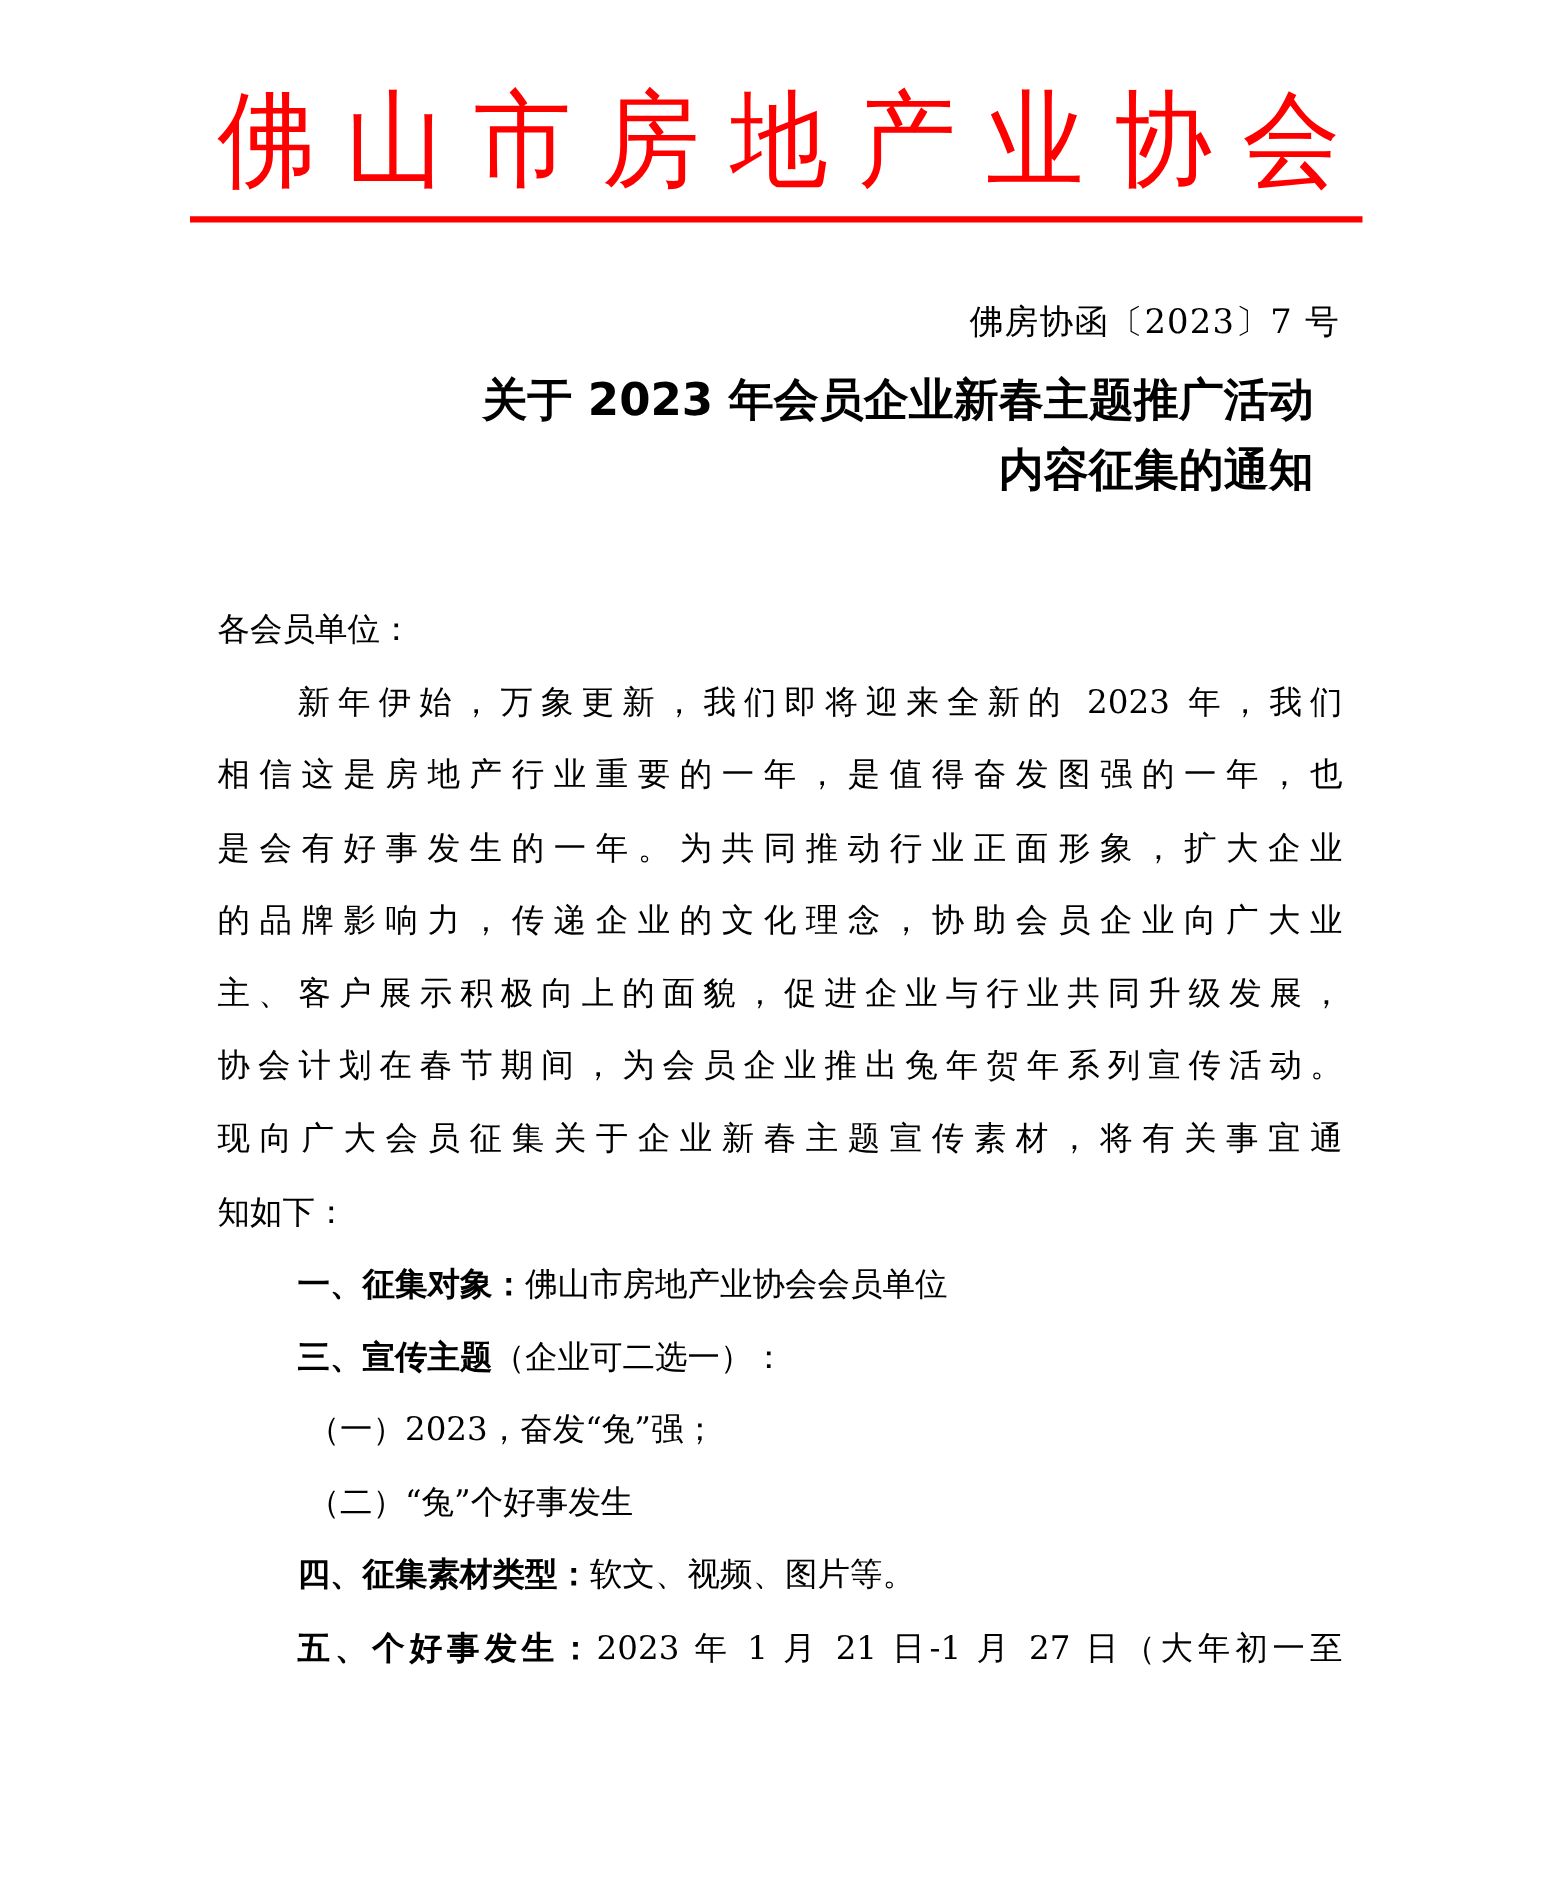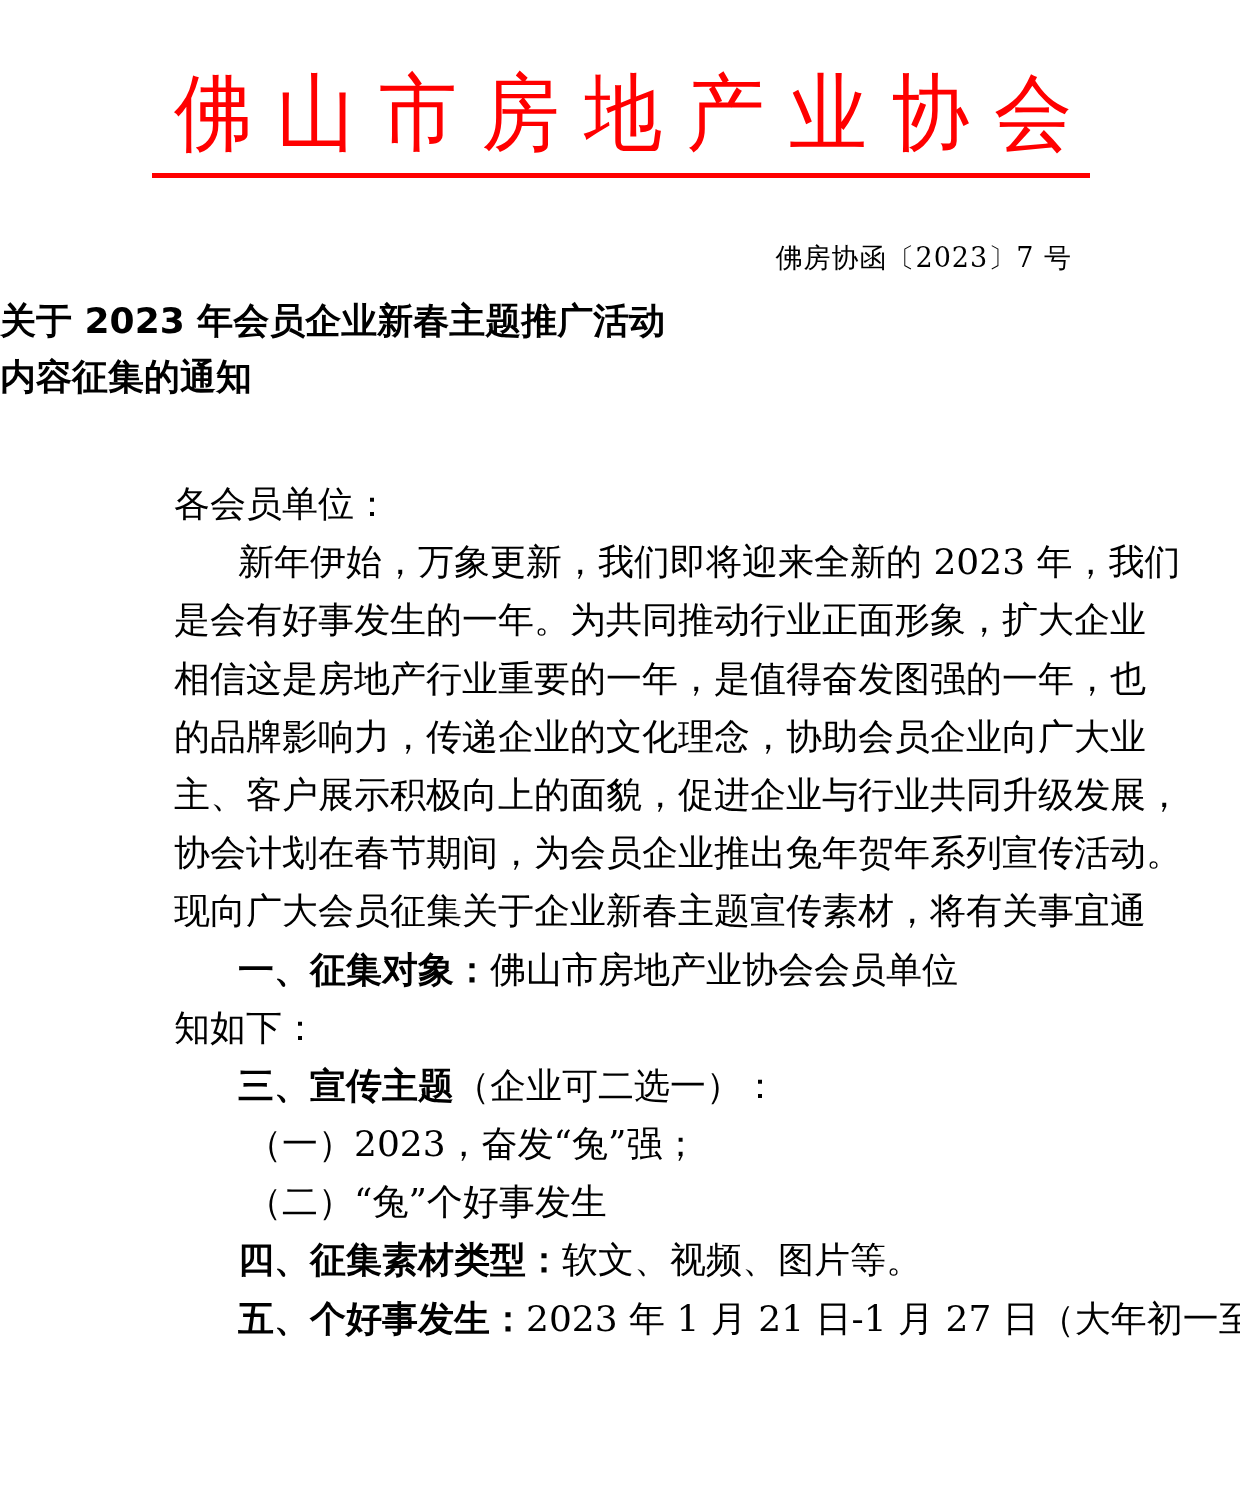--- a/index.html
+++ b/index.html
@@ -49,33 +49,33 @@
       top: 214px;
       font-size: 27px;
       line-height: 40px;
       letter-spacing: 1px;
       margin-top: 24px;
     }
     .title {
       position: absolute;
       left: 0;
       width: 1051px;
-      text-align: left;
+      text-align: right;
       font-family: "DejaVu Sans", "Liberation Sans", sans-serif;
       font-weight: bold;
       font-size: 36px;
       line-height: 56px;
       top: 293px;
     }
     .title div { white-space: nowrap; }
     .body-text {
       position: absolute;
       left: 174px;
       width: 900px;
-      font-size: 36px;
+      font-size: 26px;
       line-height: 58px;
       top: 475px;
     }
     .line {
       white-space: nowrap;
       height: 58.2px;
       text-align: justify;
       text-align-last: justify;
     }
     .line.last { text-align-last: left; }
@@ -107,31 +107,31 @@
 
 <div class="title">
   <div>关于 2023 年会员企业新春主题推广活动</div>
   <div>内容征集的通知</div>
 </div>
 
 <div class="body-text">
   <div class="line last">各会员单位：</div>
 
   <div class="line indent">新年伊始，万象更新，我们即将迎来全新的 2023 年，我们</div>
+  <div class="line">相信这是房地产行业重要的一年，是值得奋发图强的一年，也</div>
   <div class="line">是会有好事发生的一年。为共同推动行业正面形象，扩大企业</div>
-  <div class="line">相信这是房地产行业重要的一年，是值得奋发图强的一年，也</div>
   <div class="line">的品牌影响力，传递企业的文化理念，协助会员企业向广大业</div>
   <div class="line">主、客户展示积极向上的面貌，促进企业与行业共同升级发展，</div>
   <div class="line">协会计划在春节期间，为会员企业推出兔年贺年系列宣传活动。</div>
   <div class="line">现向广大会员征集关于企业新春主题宣传素材，将有关事宜通</div>
+  <div class="line last">知如下：</div>
+
   <div class="line last indent">
     <span class="b">一、征集对象：</span><span>佛山市房地产业协会会员单位</span>
   </div>
-
-  <div class="line last">知如下：</div>
   <div class="line last indent">
     <span class="b">三、宣传主题</span><span>（企业可二选一）：</span>
   </div>
   <div class="line last indent-small">（一）2023，奋发“兔”强；</div>
   <div class="line last indent-small">（二）“兔”个好事发生</div>
   <div class="line last indent">
     <span class="b">四、征集素材类型：</span><span>软文、视频、图片等。</span>
   </div>
   <div class="line indent">
     <span class="b">五、个好事发生：</span><span>2023 年 1 月 21 日-1 月 27 日（大年初一至</span>

